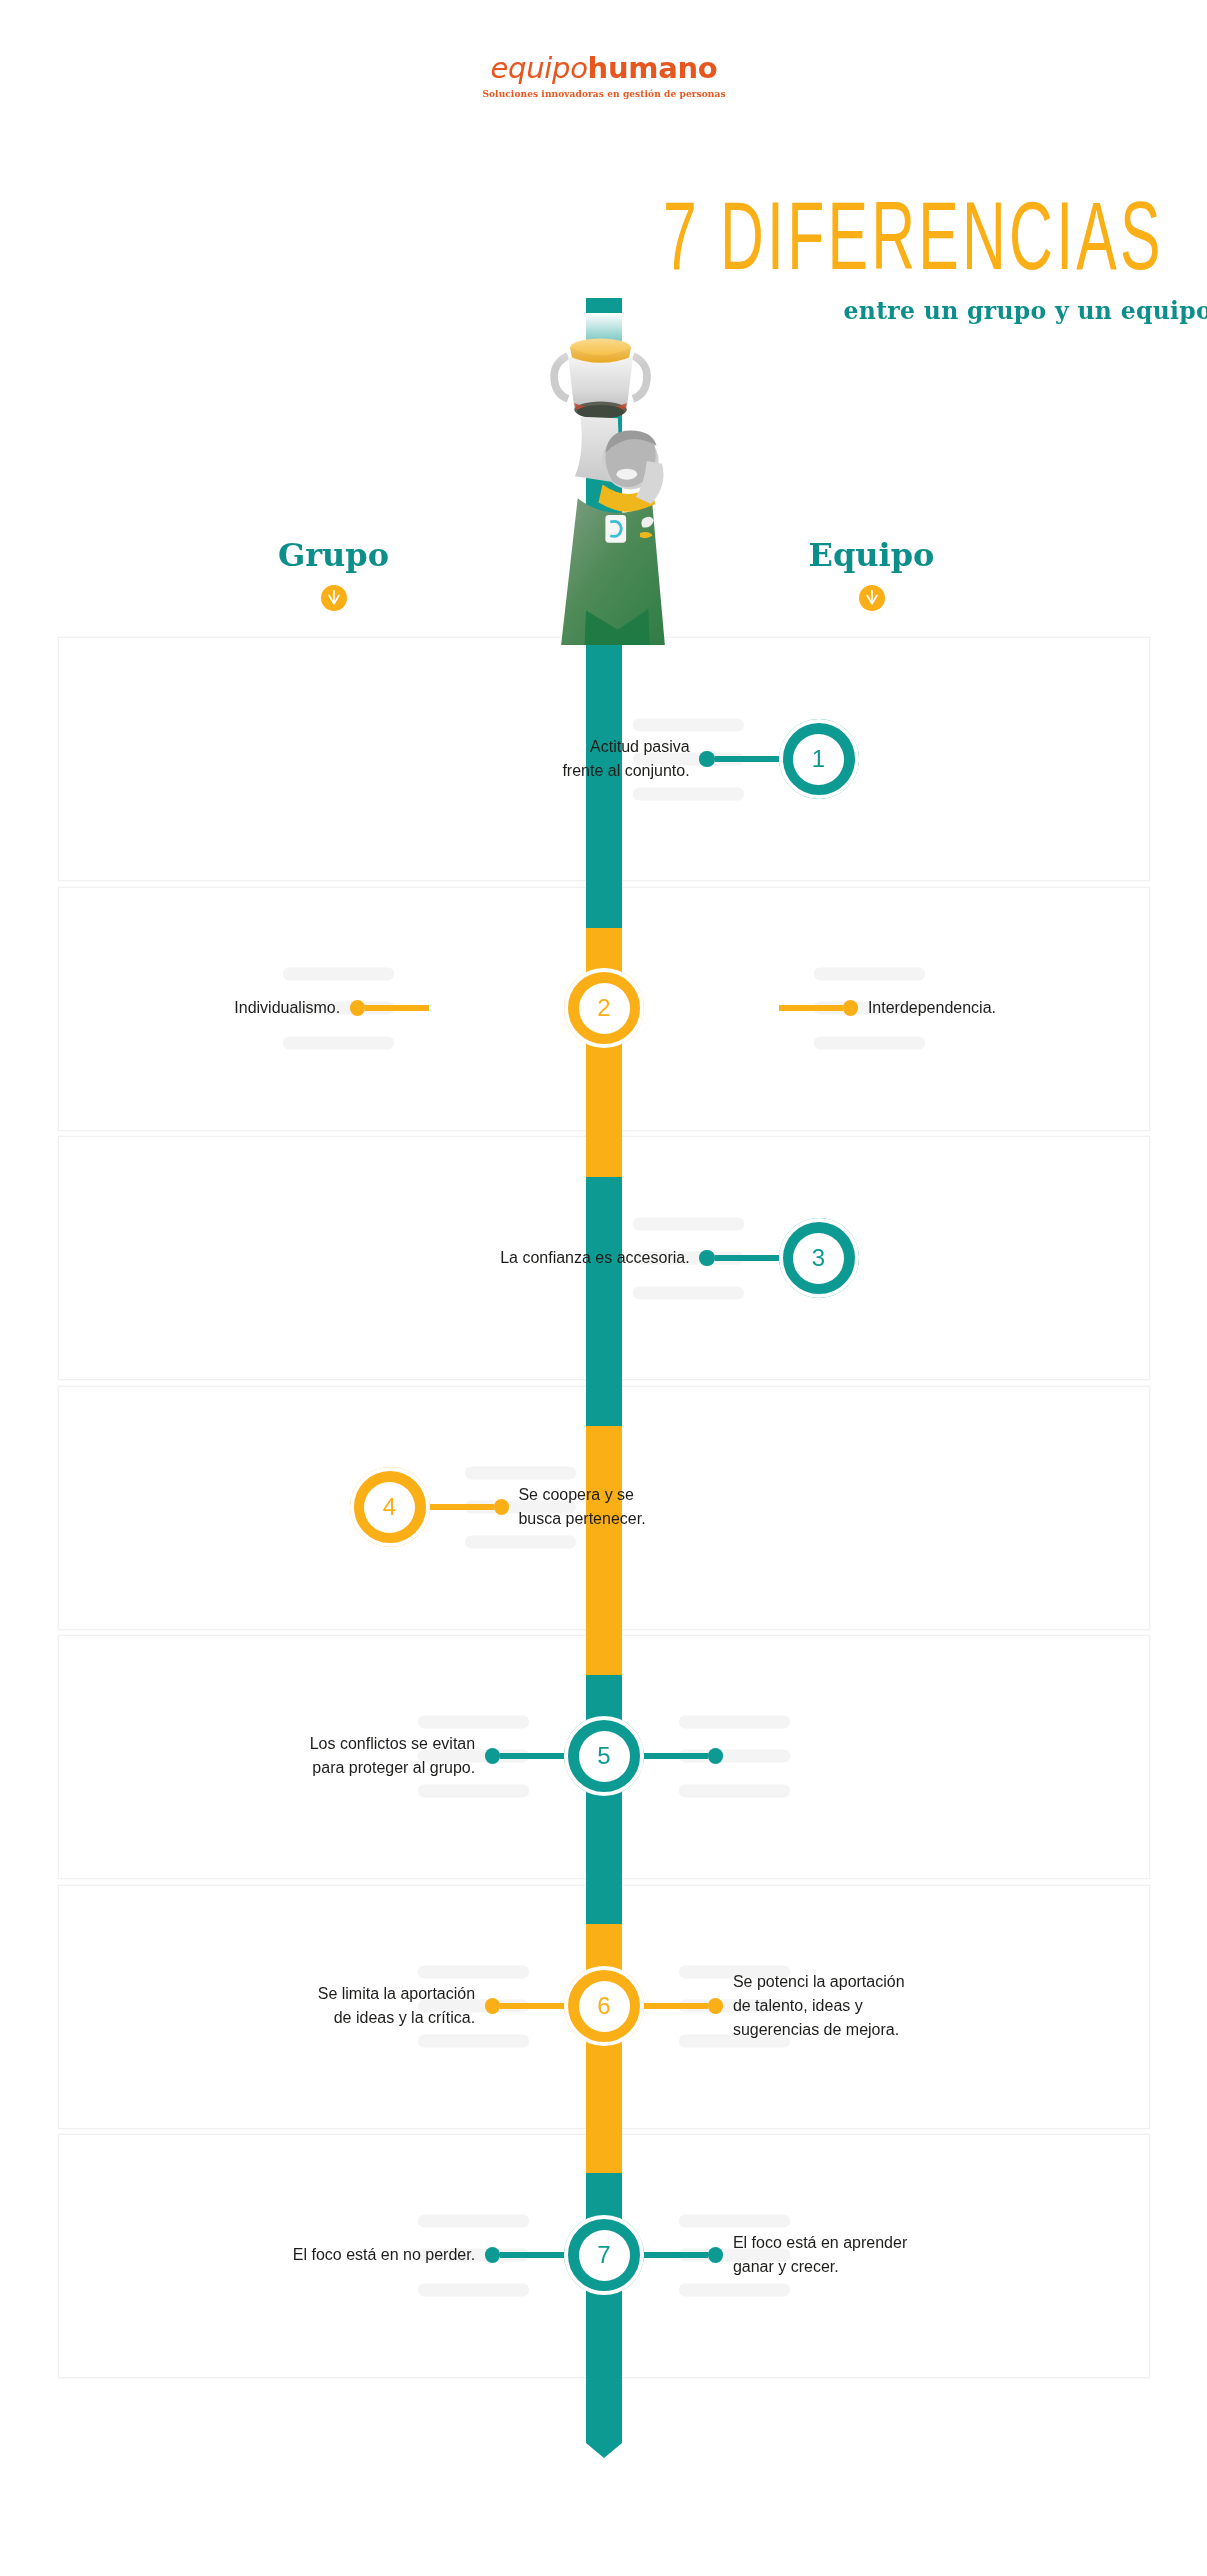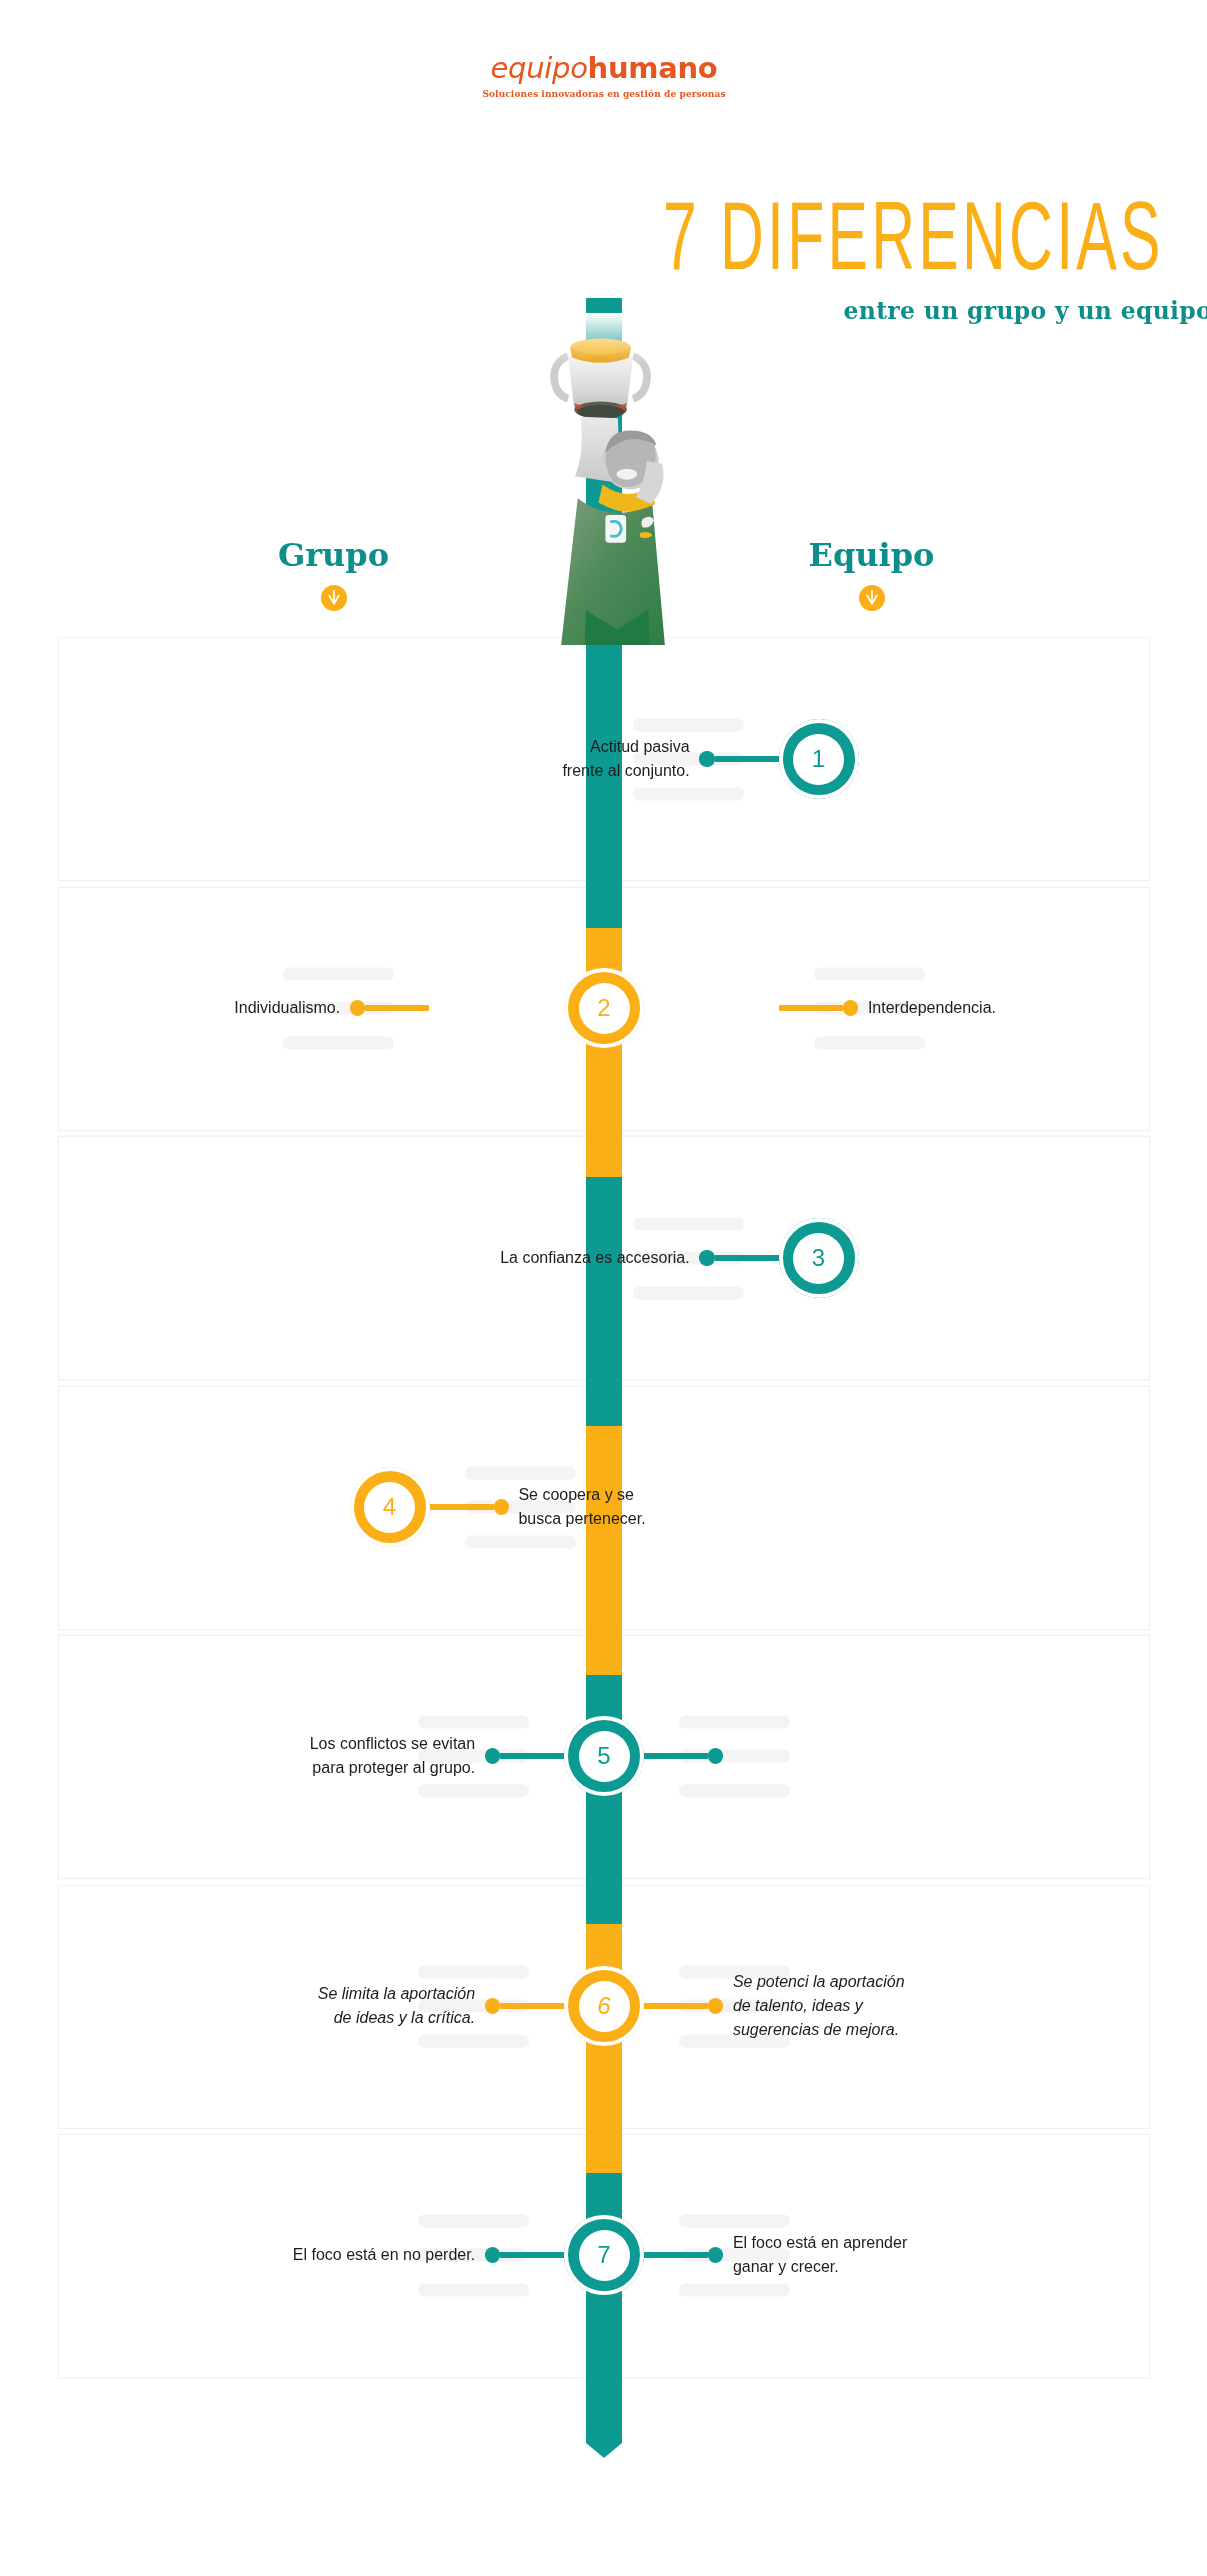--- a/index.html
+++ b/index.html
@@ -495,21 +495,21 @@
             <div class="ghost-bar"></div>
             <div class="ghost-bar"></div>
             <div class="ghost-bar"></div>
           </div>
           <div class="connector">
             <div class="conn-dot"></div>
             <div class="conn-line"></div>
           </div>
         </div>
       </div>
-      <div class="row theme-amber" style="top: 1884px; height: 244px; font-style: italic;">
+      <div class="row theme-amber" style="top: 1884px; height: 244px;">
         <div class="side left">
           <div class="ghosts">
             <div class="ghost-bar"></div>
             <div class="ghost-bar"></div>
             <div class="ghost-bar"></div>
           </div>
           <div class="side-text">Se limita la aportación<br>de ideas y la crítica.</div>
           <div class="connector">
             <div class="conn-dot"></div>
             <div class="conn-line"></div>

